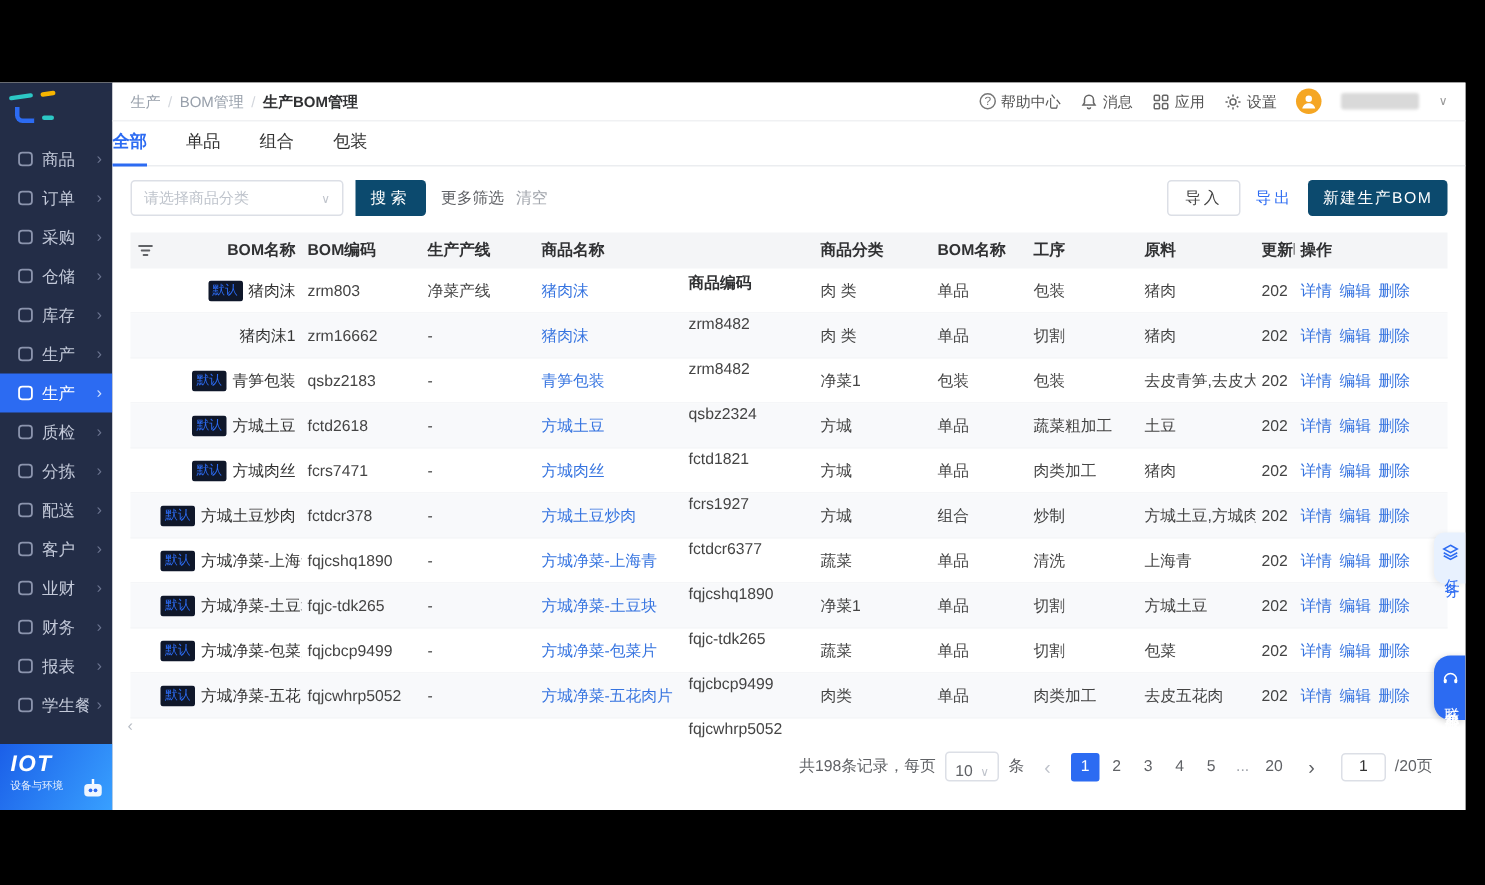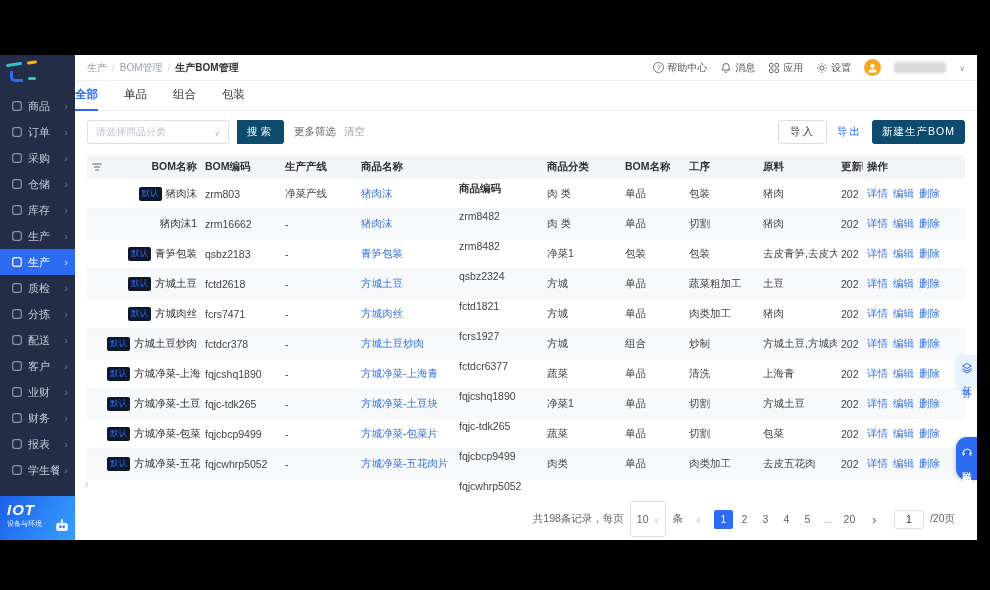--- a/index.html
+++ b/index.html
@@ -104,22 +104,22 @@
   .cop a { color: #3674e0; margin-right: 5px; text-decoration: none; cursor: pointer; }
   .filter-ic { width: 12px; height: 12px; display: flex; }
 
   .hscroll { flex-shrink: 0; height: 13px; padding: 0 10px; color: #b7bcc4;
     font-size: 11px; line-height: 11px; }
   .hscroll::before { content: "‹"; cursor: pointer; }
 
   
   .pagination { flex-shrink: 0; display: flex; align-items: center; justify-content: flex-end;
     gap: 6px; padding: 9px 22px 0 0; font-size: 10.5px; color: #606266; }
-  .pp-select { height: 36px; border: 1px solid #dcdfe6; border-radius: 3px;
-    display: flex; align-items: center; gap: 5px; padding: 16px 6px; cursor: pointer; }
+  .pp-select { height: 20px; border: 1px solid #dcdfe6; border-radius: 3px;
+    display: flex; gap: 5px; padding: 6px 6px; cursor: pointer; }
   .pages { display: flex; align-items: center; gap: 2px; }
   .pg-btn { min-width: 19px; height: 19px; display: flex; align-items: center;
     justify-content: center; border-radius: 2px; cursor: pointer; color: #606266; }
   .pg-btn.active { background: #2c6bf2; color: #fff; }
   .pg-btn.ellipsis { color: #a0a4ab; }
   .pg-prev::after { content: "‹"; color: #c0c4cc; font-size: 13px; }
   .pg-next::after { content: "›"; color: #606266; font-size: 13px; }
   .jump { width: 30px; height: 19px; border: 1px solid #dcdfe6; border-radius: 3px;
     text-align: center; font-size: 10.5px; color: #333; outline: none; margin-left: 4px; }
 

